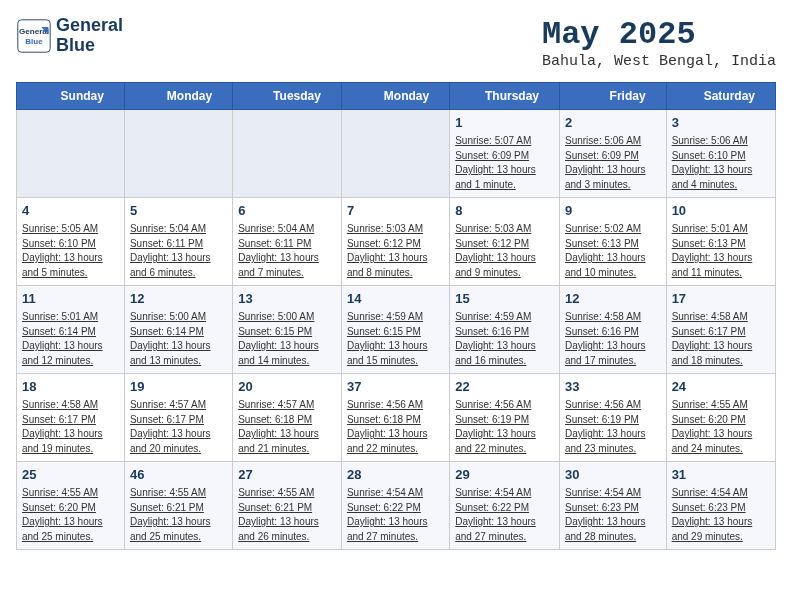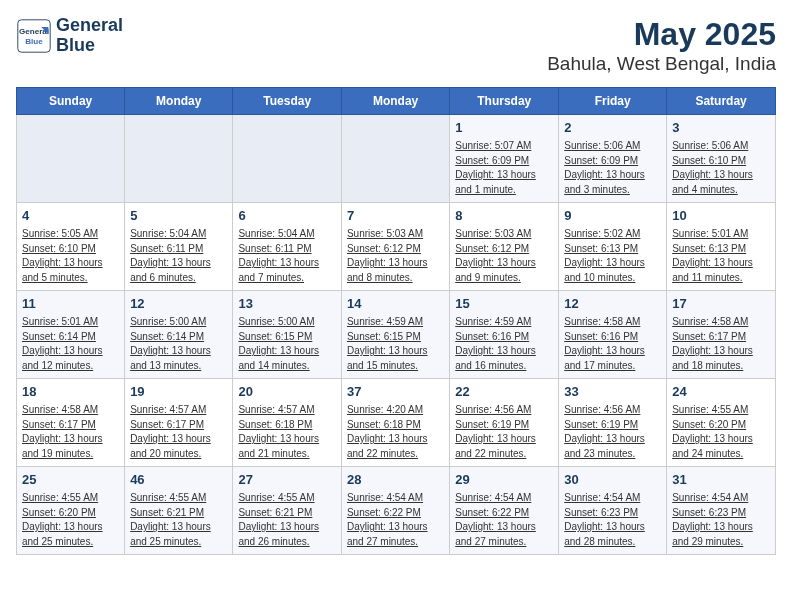--- a/index.html
+++ b/index.html
@@ -27,43 +27,43 @@
       font-weight: bold;
       color: #1a3a5c;
       line-height: 1.1;
     }
     .logo-icon {
       width: 36px;
       height: 36px;
       margin-right: 4px;
     }
     .title-block {
-      text-align: right;
+      font-family: Liberation Mono, monospace;
     }
     .main-title {
       font-size: 32px;
       font-weight: bold;
       color: #1a3a5c;
     }
     .subtitle {
-      font-size: 19px;
+      font-size: 15px;
       color: #333;
     }
     table {
       width: 100%;
       border-collapse: collapse;
       font-size: 11px;
     }
     thead tr {
       background-color: #3b6dbf;
       color: #fff;
     }
     thead th {
-      padding: 6px 4px;
-      text-align: center;
+      padding: 6px 20px;
+      text-align: right;
       font-size: 12px;
       font-weight: bold;
       border: 1px solid #2a559f;
     }
     tbody tr {
       border: 1px solid #ccc;
     }
     tbody td {
       vertical-align: top;
       padding: 4px 5px;
@@ -279,21 +279,21 @@
         </td>
         <td>
           <span class="day-num">20</span>
           <div class="cell-content">Sunrise: 4:57 AM
 Sunset: 6:18 PM
 Daylight: 13 hours
 and 21 minutes.</div>
         </td>
         <td>
           <span class="day-num">37</span>
-          <div class="cell-content">Sunrise: 4:20 AM
+          <div class="cell-content">Sunrise: 4:56 AM
 Sunset: 6:18 PM
 Daylight: 13 hours
 and 22 minutes.</div>
         </td>
         <td>
           <span class="day-num">22</span>
           <div class="cell-content">Sunrise: 4:56 AM
 Sunset: 6:19 PM
 Daylight: 13 hours
 and 22 minutes.</div>

